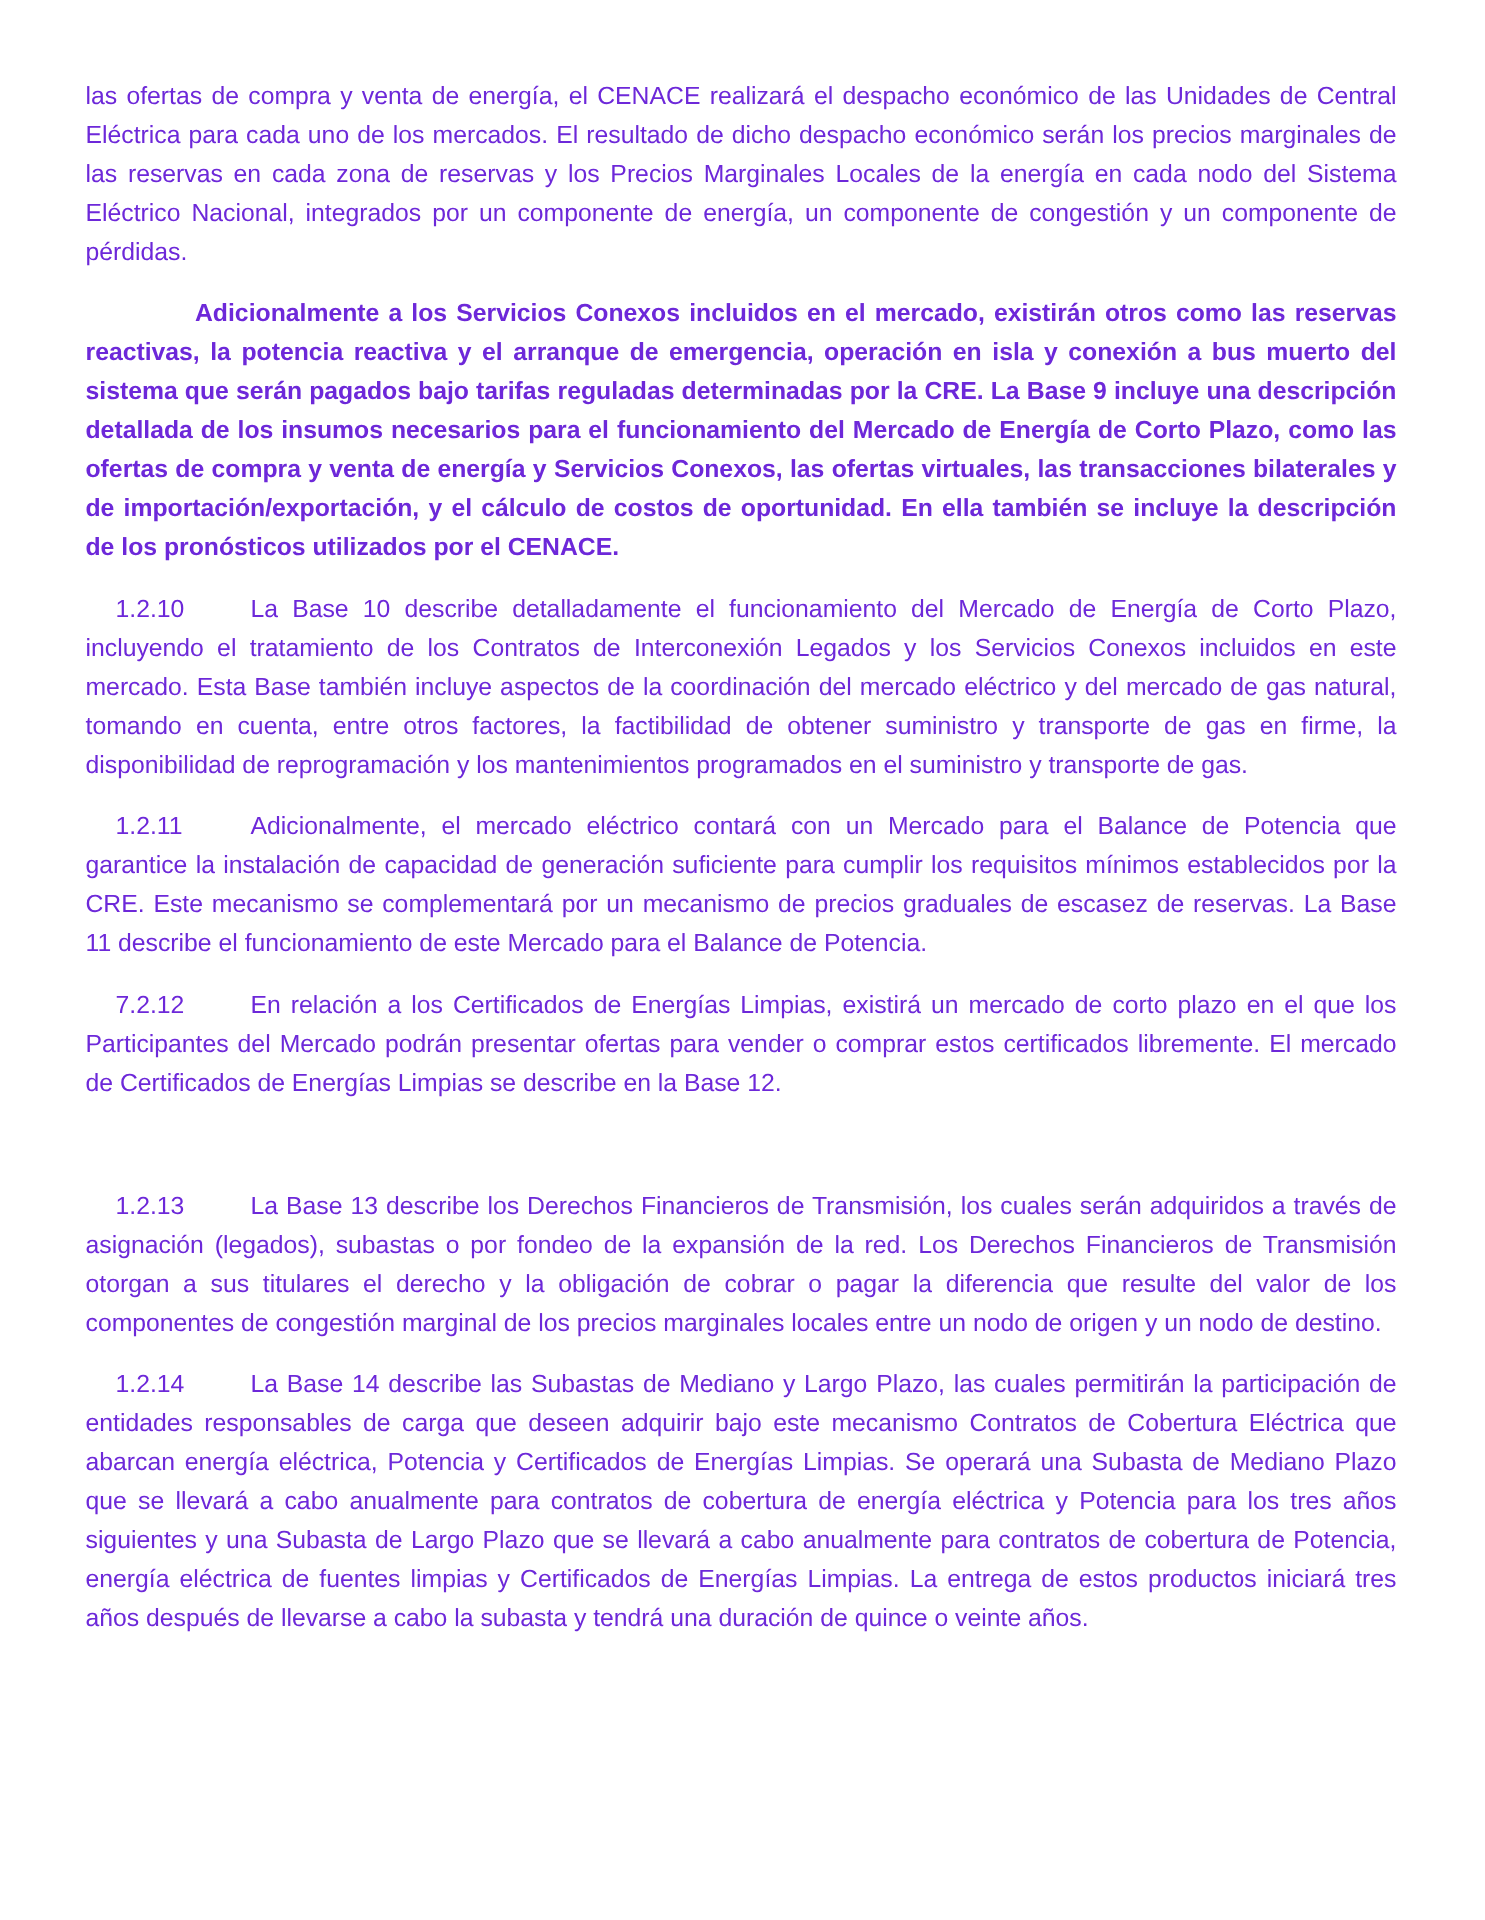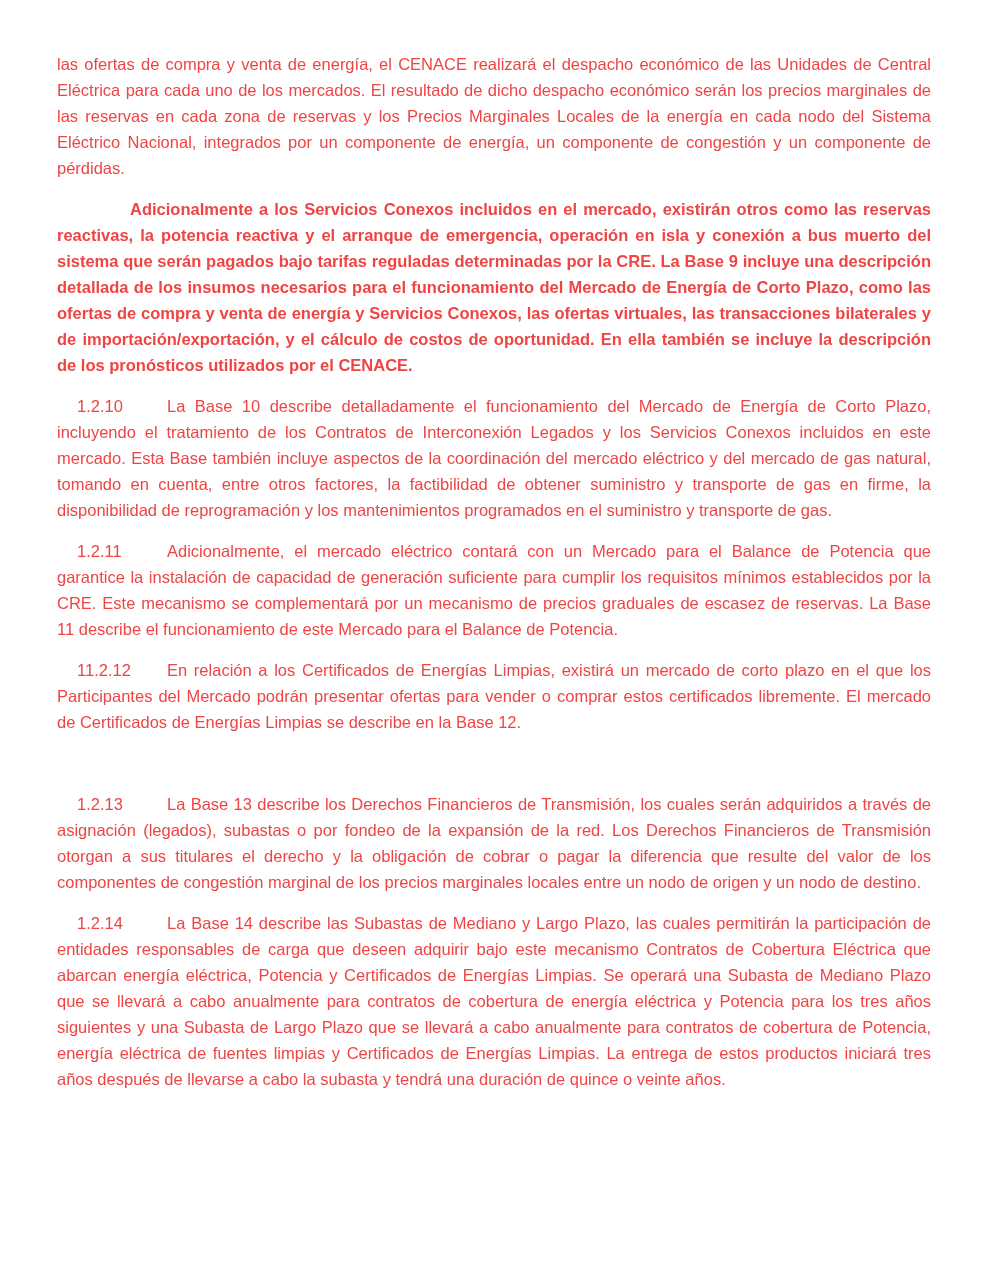--- a/index.html
+++ b/index.html
@@ -21,21 +21,21 @@
     position: absolute;
     top: 51px;
     left: 57px;
     width: 874px;
   }
   .para {
     margin: 0 0 15px 0;
     font-size: 16.5px;
     line-height: 26px;
     text-align: justify;
-    color: #ef4444;
+    color: #6d28d9;
   }
   .para.indented {
     text-indent: 73px;
     font-weight: bold;
   }
   .para.gap-after {
     margin-bottom: 56px;
   }
   .pnum {
     display: inline-block;
@@ -46,17 +46,17 @@
 </style>
 </head>
 <body>
 
 <div class="page">
   <div class="doc-body">
       <p class="para"><span>las ofertas de compra y venta de energía, el CENACE realizará el despacho económico de las Unidades de Central Eléctrica para cada uno de los mercados. El resultado de dicho despacho económico serán los precios marginales de las reservas en cada zona de reservas y los Precios Marginales Locales de la energía en cada nodo del Sistema Eléctrico Nacional, integrados por un componente de energía, un componente de congestión y un componente de pérdidas.</span></p>
       <p class="para indented"><span>Adicionalmente a los Servicios Conexos incluidos en el mercado, existirán otros como las reservas reactivas, la potencia reactiva y el arranque de emergencia, operación en isla y conexión a bus muerto del sistema que serán pagados bajo tarifas reguladas determinadas por la CRE. La Base 9 incluye una descripción detallada de los insumos necesarios para el funcionamiento del Mercado de Energía de Corto Plazo, como las ofertas de compra y venta de energía y Servicios Conexos, las ofertas virtuales, las transacciones bilaterales y de importación/exportación, y el cálculo de costos de oportunidad. En ella también se incluye la descripción de los pronósticos utilizados por el CENACE.</span></p>
       <p class="para"><span class="pnum">1.2.10</span><span>La Base 10 describe detalladamente el funcionamiento del Mercado de Energía de Corto Plazo, incluyendo el tratamiento de los Contratos de Interconexión Legados y los Servicios Conexos incluidos en este mercado. Esta Base también incluye aspectos de la coordinación del mercado eléctrico y del mercado de gas natural, tomando en cuenta, entre otros factores, la factibilidad de obtener suministro y transporte de gas en firme, la disponibilidad de reprogramación y los mantenimientos programados en el suministro y transporte de gas.</span></p>
       <p class="para"><span class="pnum">1.2.11</span><span>Adicionalmente, el mercado eléctrico contará con un Mercado para el Balance de Potencia que garantice la instalación de capacidad de generación suficiente para cumplir los requisitos mínimos establecidos por la CRE. Este mecanismo se complementará por un mecanismo de precios graduales de escasez de reservas. La Base 11 describe el funcionamiento de este Mercado para el Balance de Potencia.</span></p>
-      <p class="para gap-after"><span class="pnum">11.2.12</span><span>En relación a los Certificados de Energías Limpias, existirá un mercado de corto plazo en el que los Participantes del Mercado podrán presentar ofertas para vender o comprar estos certificados libremente. El mercado de Certificados de Energías Limpias se describe en la Base 12.</span></p>
+      <p class="para gap-after"><span class="pnum">7.2.12</span><span>En relación a los Certificados de Energías Limpias, existirá un mercado de corto plazo en el que los Participantes del Mercado podrán presentar ofertas para vender o comprar estos certificados libremente. El mercado de Certificados de Energías Limpias se describe en la Base 12.</span></p>
       <p class="para"><span class="pnum">1.2.13</span><span>La Base 13 describe los Derechos Financieros de Transmisión, los cuales serán adquiridos a través de asignación (legados), subastas o por fondeo de la expansión de la red. Los Derechos Financieros de Transmisión otorgan a sus titulares el derecho y la obligación de cobrar o pagar la diferencia que resulte del valor de los componentes de congestión marginal de los precios marginales locales entre un nodo de origen y un nodo de destino.</span></p>
       <p class="para"><span class="pnum">1.2.14</span><span>La Base 14 describe las Subastas de Mediano y Largo Plazo, las cuales permitirán la participación de entidades responsables de carga que deseen adquirir bajo este mecanismo Contratos de Cobertura Eléctrica que abarcan energía eléctrica, Potencia y Certificados de Energías Limpias. Se operará una Subasta de Mediano Plazo que se llevará a cabo anualmente para contratos de cobertura de energía eléctrica y Potencia para los tres años siguientes y una Subasta de Largo Plazo que se llevará a cabo anualmente para contratos de cobertura de Potencia, energía eléctrica de fuentes limpias y Certificados de Energías Limpias. La entrega de estos productos iniciará tres años después de llevarse a cabo la subasta y tendrá una duración de quince o veinte años.</span></p>
     </div>
 </div>
 
 </body></html>

